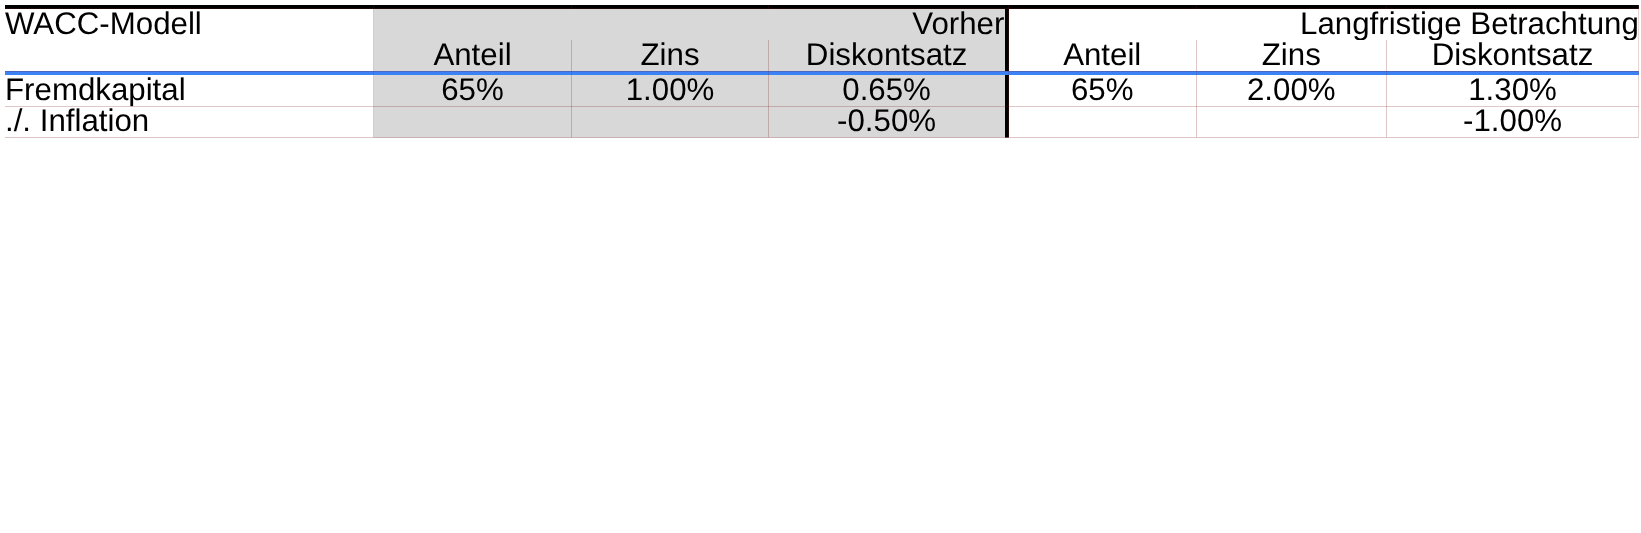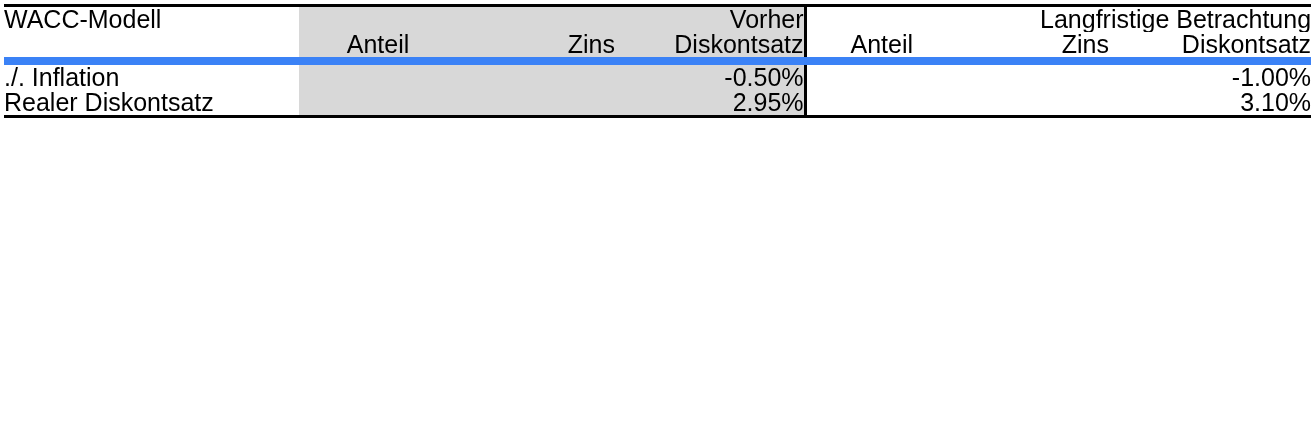--- a/index.html
+++ b/index.html
@@ -41,29 +41,29 @@
   col.c-disk  { width: 190px; }
   col.c-num2  { width: 152px; }
   col.c-disk2 { width: 202px; }
 
   
   .shade { background: #d8d8d8; }
   .white { background: #ffffff; }
 
   
   .left   { text-align: left; }
-  .right  { text-align: right; }
+  .right  { text-align: center; }
   .center { text-align: center; }
 
   .bold { font-weight: bold; }
 
   
   .outer-top td { border-top: 3px solid #000; }
   tr.row-header1 td { border-bottom: none; }
-  tr.row-header2 td { border-bottom: 8px solid #3b82f6; }
+  tr.row-header2 td { border-bottom: 3px solid #3b82f6; }
   tr.sum-start td { border-top: 3px solid #000; }
   tr.last-row td { border-bottom: 3px solid #000; }
 
   .sep-left { border-left: 3px solid #000; }
 
   
   .grp-label {
     font-weight: bold;
     text-align: right;
     font-size: 25px;
@@ -96,33 +96,33 @@
     <tr class="row-header2">
       <td class="cell white">&nbsp;</td>
       <td class="cell bold center shade">Anteil</td>
       <td class="cell bold right shade">Zins</td>
       <td class="cell bold right shade">Diskontsatz</td>
       <td class="cell bold center white sep-left">Anteil</td>
       <td class="cell bold right white">Zins</td>
       <td class="cell bold right white">Diskontsatz</td>
     </tr>
 
+    <tr>
+      <td class="cell left white">Fremdkapital</td>
+      <td class="cell center shade">65%</td>
+      <td class="cell right shade">1.00%</td>
+      <td class="cell right shade">0.65%</td>
+      <td class="cell center white sep-left">65%</td>
+      <td class="cell right white">2.00%</td>
+      <td class="cell right white">1.30%</td>
+    </tr>
 
     <tr>
       <td class="cell left white">./. Inflation</td>
       <td class="cell center shade">&nbsp;</td>
       <td class="cell right shade">&nbsp;</td>
       <td class="cell right shade">-0.50%</td>
       <td class="cell center white sep-left">&nbsp;</td>
       <td class="cell right white">&nbsp;</td>
       <td class="cell right white">-1.00%</td>
     </tr>
-    <tr class="last-row">
-      <td class="cell left white">Realer Diskontsatz</td>
-      <td class="cell center shade">&nbsp;</td>
-      <td class="cell right shade">&nbsp;</td>
-      <td class="cell right shade">2.95%</td>
-      <td class="cell center white sep-left">&nbsp;</td>
-      <td class="cell right white">&nbsp;</td>
-      <td class="cell right white">3.10%</td>
-    </tr>
   </tbody>
 </table>
 
 </body></html>

